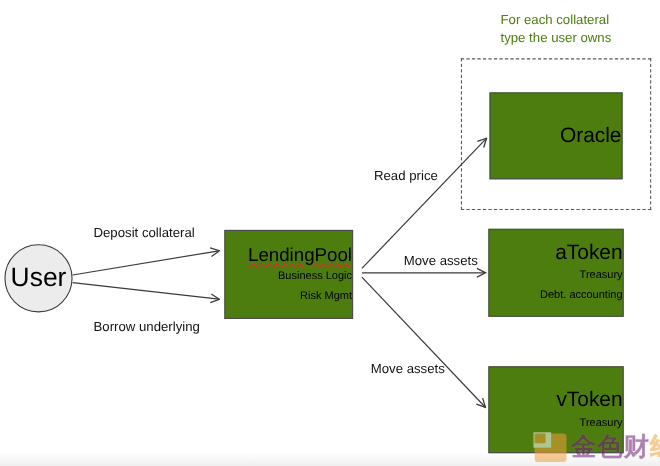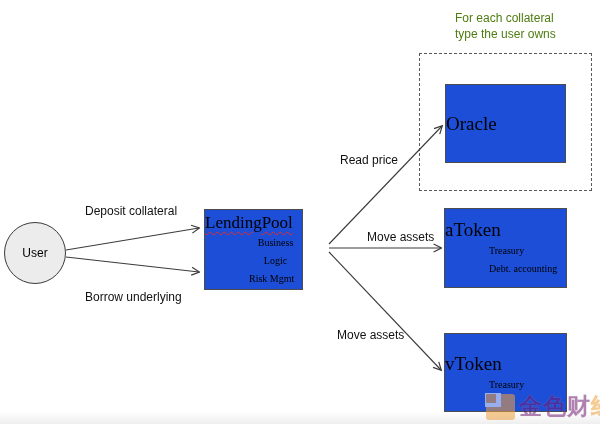--- a/index.html
+++ b/index.html
@@ -5,36 +5,36 @@
 <style>
   html,body{margin:0;padding:0;background:#fff;}
   .canvas{
     position:relative;width:600px;height:424px;background:#ffffff;overflow:hidden;
     font-family:"Liberation Sans", sans-serif;color:#000;
   }
   svg.arrows{position:absolute;left:0;top:0;width:600px;height:424px;z-index:1;}
   svg.arrows line{stroke:#3b3b3b;stroke-width:1.1;}
 
   .node{
-    position:absolute;z-index:2;background:#1d4ed8;border:1.4px solid #4d4d4d;
-    display:flex;flex-direction:column;align-items:flex-start;justify-content:center;
-    text-align:center;box-sizing:border-box;font-family:Liberation Serif, serif;
+    position:absolute;z-index:2;background:#4d7c0f;border:1.4px solid #4d4d4d;
+    display:flex;flex-direction:column;align-items:flex-end;justify-content:center;
+    text-align:center;box-sizing:border-box;
   }
   .node .title{font-size:19px;line-height:24px;}
   .node .title-sm{font-size:17px;line-height:22px;}
   .node .sub{font-size:10px;line-height:18px;margin-left:44px;}
   .squiggle{
     text-decoration-line:underline;text-decoration-style:wavy;
     text-decoration-color:#e02b2b;text-decoration-thickness:1px;
     text-underline-offset:3px;
   }
   .circle-node{
     position:absolute;z-index:2;background:#ececec;border:1.5px solid #3b3b3b;
     border-radius:50%;display:flex;align-items:center;justify-content:center;
-    box-sizing:border-box;font-size:12px;
+    box-sizing:border-box;font-size:24px;
   }
   .dashed-box{
     position:absolute;z-index:0;border:1.4px dashed #5a5a5a;background:transparent;
     box-sizing:border-box;
   }
   .edge-label{position:absolute;z-index:3;font-size:12px;line-height:14px;white-space:nowrap;color:#111;}
   .annotation{position:absolute;z-index:3;font-size:12px;line-height:16px;color:#4d7c0f;}
   .annotation span{display:block;}
 
   .watermark{
@@ -75,21 +75,21 @@
 
   <div class="annotation" style="left:455px;top:10px;">
     <span>For each collateral</span>
     <span>type the user owns</span>
   </div>
 
   <div class="circle-node" style="left:4px;top:222px;width:62px;height:62px;">
     <span>User</span>
   </div>
 
-  <div class="node" style="left:204px;top:209px;width:99px;height:81px;">
+  <div class="node" style="left:204px;top:209px;width:117px;height:81px;">
     <span class="title-sm squiggle">LendingPool</span>
     <span class="sub">Business Logic</span>
     <span class="sub">Risk Mgmt</span>
   </div>
 
   <div class="node" style="left:445px;top:84px;width:121px;height:79px;">
     <span class="title">Oracle</span>
   </div>
 
   <div class="node" style="left:444px;top:208px;width:123px;height:80px;">

